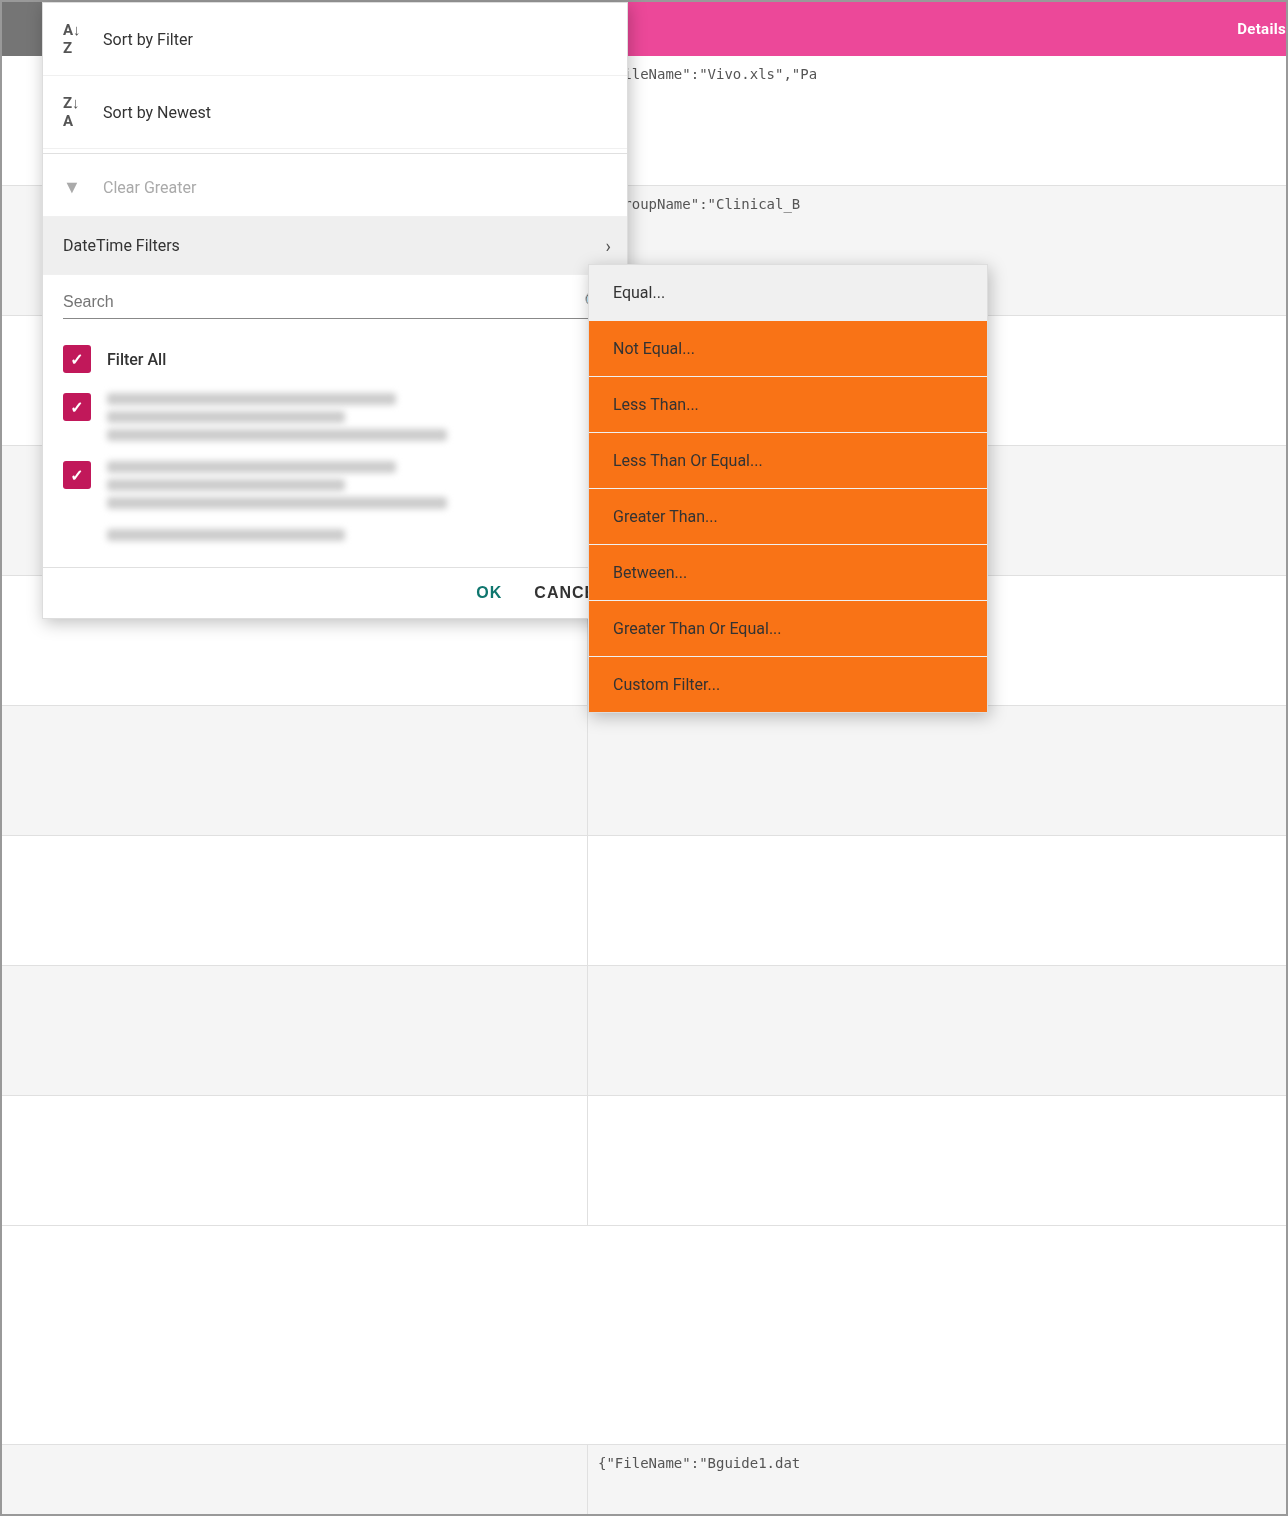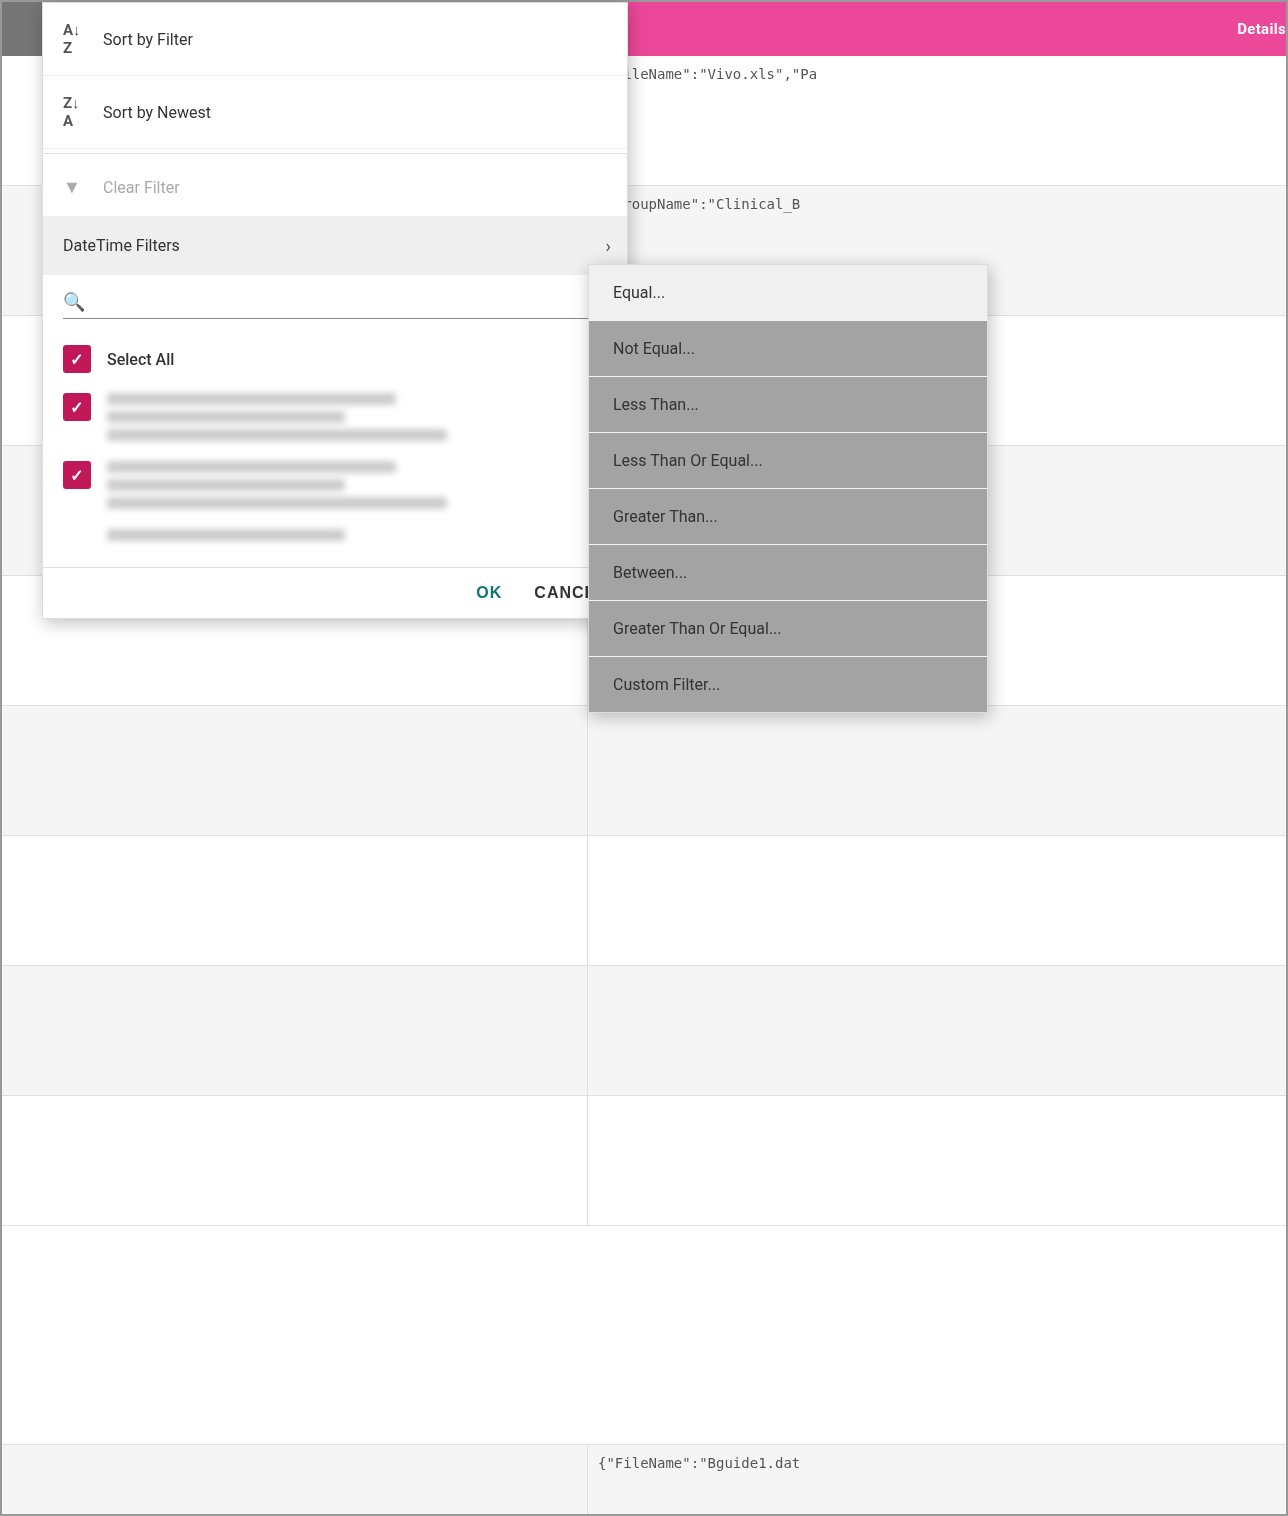--- a/index.html
+++ b/index.html
@@ -296,21 +296,21 @@
       cursor: pointer;
       letter-spacing: 1px;
     }
 
     
     .submenu {
       position: absolute;
       top: 262px;
       left: 586px;
       width: 400px;
-      background: #a3a3a3;
+      background: #f97316;
       box-shadow: 2px 4px 16px rgba(0,0,0,0.25);
       z-index: 200;
       border: 1px solid #ddd;
     }
 
     .submenu-item {
       padding: 18px 24px;
       font-size: 16px;
       color: #333;
       cursor: pointer;
@@ -404,43 +404,44 @@
 
     <div class="menu-item">
       <span class="menu-item-icon" style="font-size:15px;font-weight:bold;color:#555;">Z↓<br style="line-height:0">A</span>
       <span class="menu-item-label">Sort by Newest</span>
     </div>
 
     <div class="menu-divider"></div>
 
     <div class="menu-item menu-item-clear">
       <span class="menu-item-icon">▼</span>
-      <span class="menu-item-label menu-item-clear">Clear Filter</span>
+      <span class="menu-item-label menu-item-clear">Clear Greater</span>
     </div>
 
     <div class="menu-item menu-item-filters">
       <div class="menu-item-filters-left">
         <span class="menu-item-label">DateTime Filters</span>
       </div>
       <span class="chevron-right">›</span>
     </div>
 
     <div class="search-area">
       <div class="search-input-wrapper">
+        <input class="search-input" type="text" placeholder="Search" style="">
         <span class="search-icon">🔍</span>
       </div>
     </div>
 
     <div class="checkbox-list">
 
       <div class="checkbox-row select-all">
         <div class="checkbox">
           <span class="checkbox-check">✓</span>
         </div>
-        <span class="select-all-label">Select All</span>
+        <span class="select-all-label">Filter All</span>
         <span class="select-all-icon">▦</span>
       </div>
 
       <div class="checkbox-row">
         <div class="checkbox">
           <span class="checkbox-check">✓</span>
         </div>
         <div class="blurred-content">
           <div class="blur-line medium"></div>
           <div class="blur-line short"></div>

